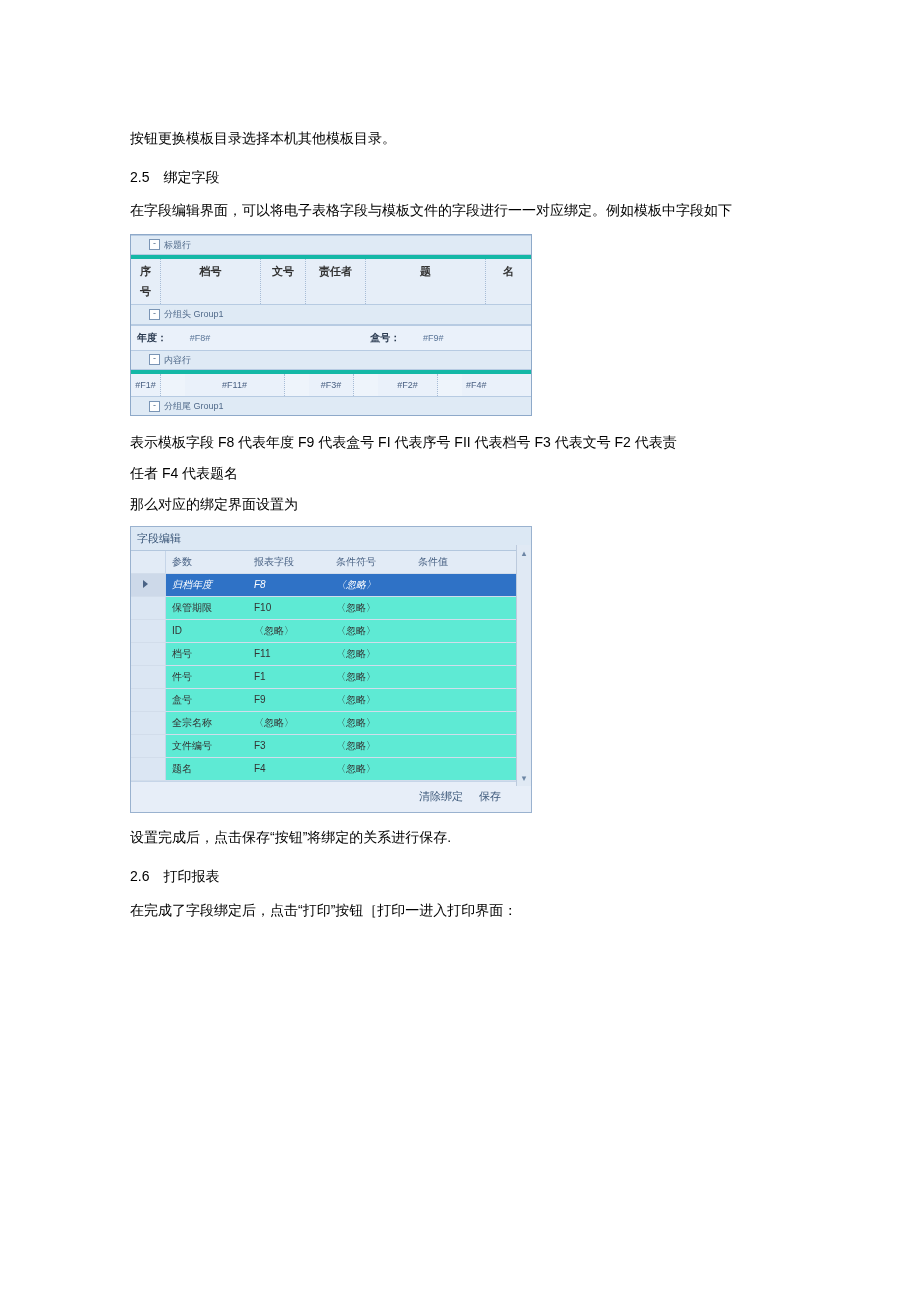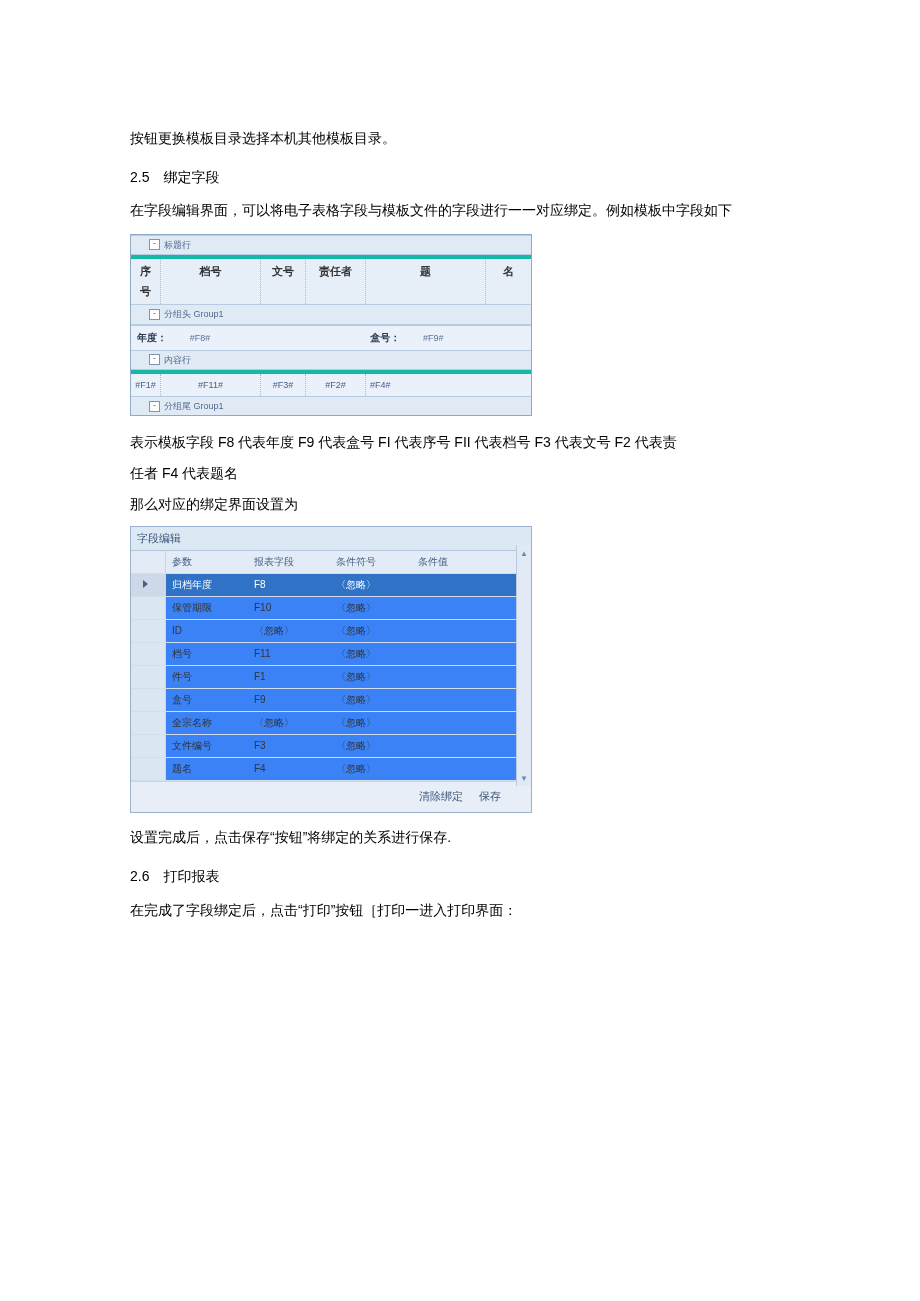--- a/index.html
+++ b/index.html
@@ -44,21 +44,21 @@
     line-height: 7px;
     text-align: center;
     font-size: 9px;
     color: #506a8a;
   }
   .hdr-row, .body-row {
     display: flex;
     border-top: 4px solid #14b8a6;
   }
   .hdr-row { font-weight: bold; font-size: 11px; }
-  .body-row { font-size: 9px; color: #4a6183; }
+  .body-row { font-size: 9px; color: #4a6183; gap: 24px; }
   .cell {
     border-right: 1px dotted #a7bcd6;
     padding: 3px 4px;
     text-align: center;
     box-sizing: border-box;
     background: #eaf1fa;
   }
   .hdr-row .cell { background: #e6eef8; }
   .group-row {
     display: flex;
@@ -69,21 +69,21 @@
     border-top: 1px solid #b7cbe2;
   }
   .group-row .lbl b { color:#2a3a50; }
   .group-row .val { color:#5a7598; font-size:9px; margin-left:20px; }
 
   
   .editor-box {
     margin: 8px 0 12px 0;
     width: 400px;
     border: 1px solid #9ab2cf;
-    background: #3b82f6;
+    background: #5eead4;
     font-size: 10px;
     color: #333;
     position: relative;
   }
   .editor-title {
     background: #dce8f4;
     color: #3a5678;
     font-size: 11px;
     padding: 2px 6px;
     border-bottom: 1px solid #b3c7de;
@@ -102,21 +102,21 @@
     font-size: 10px;
     vertical-align: middle;
     height: 16px;
   }
   .ghead .gcell { color:#4a6385; background:#e2ebf6; font-weight:normal; }
   .rowhandle {
     width: 22px;
     background: #dbe6f3;
     border-right: 1px solid #c6d5e8;
   }
-  .selected .gcell { background: #2f72c6; color: #fff; }
+  .selected .gcell { background: #2f72c6; color: #fff; font-style: italic; }
   .selected .rowhandle { background:#cdd9e9; }
   .arrow-right {
     display:inline-block;
     width:0;height:0;
     border-top:4px solid transparent;
     border-bottom:4px solid transparent;
     border-left:5px solid #4a6385;
     margin-left:6px;
   }
   .scroll-col {

